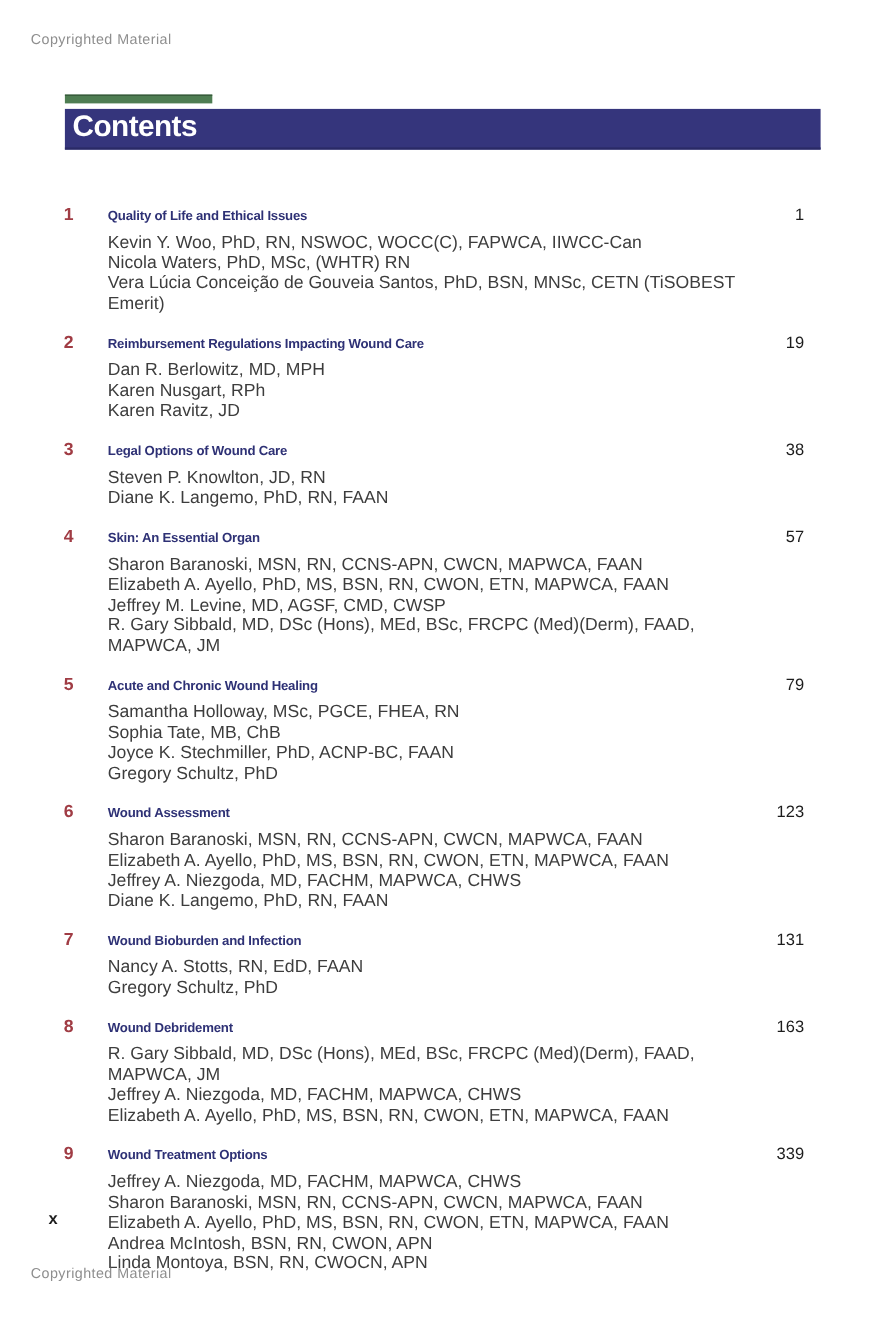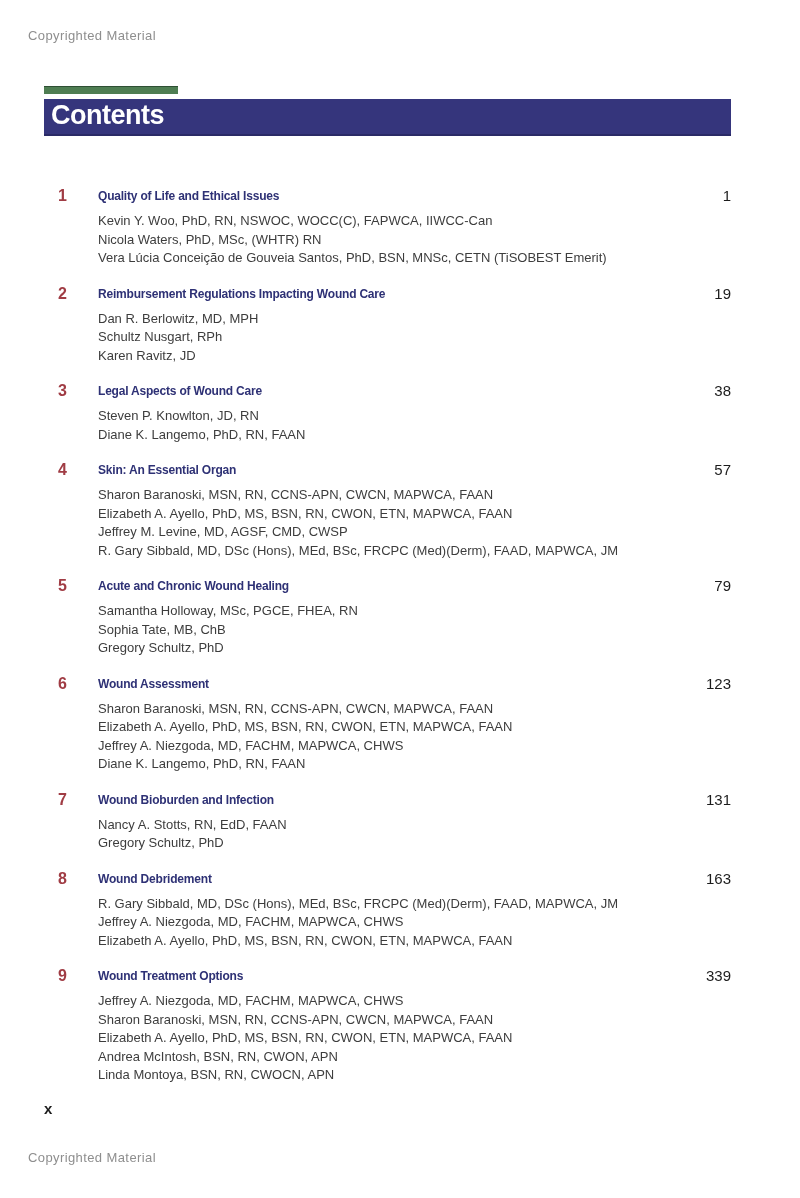--- a/index.html
+++ b/index.html
@@ -22,21 +22,21 @@
     font-size: 13px;
     letter-spacing: 0.4px;
     padding-left: 28px;
   }
   .copyright.top { position: absolute; top: 28px; left: 0; }
   .copyright.bottom { position: absolute; top: 1150px; left: 0; }
 
   header.contents-header {
     position: absolute;
     top: 86px;
-    left: 44px;
+    left: 59px;
     width: 687px;
   }
   .accent-bar {
     width: 134px;
     height: 7px;
     background: var(--accent-green, #4e7d52);
     border-top: 1px solid #2e4f33;
   }
   .title-bar {
     margin-top: 5px;
@@ -77,21 +77,21 @@
     margin: 0;
     color: var(--chapter-title, #2e3175);
     font-size: 12px;
     font-weight: bold;
     line-height: 20px;
     letter-spacing: -0.2px;
   }
   .entry .authors {
     margin-top: 6px;
     color: var(--author-text, #3d3d3d);
-    font-size: 13px;
+    font-size: 16px;
     line-height: 18.5px;
   }
   .entry .authors .author-line .u {
     text-underline-offset: 2px;
   }
   .entry .pg {
     color: var(--page-number, #1c1c1c);
     font-size: 15px;
     line-height: 20px;
     text-align: right;
@@ -133,31 +133,31 @@
     </div>
     <div class="pg">1</div>
   </section>
 
   <section class="entry">
     <div class="num">2</div>
     <div class="mid">
       <h2 class="title">Reimbursement Regulations Impacting Wound Care</h2>
       <div class="authors">
             <div class="author-line">Dan R. Berlowitz, MD, MPH</div>
-            <div class="author-line">Schultz Nusgart, RPh</div>
+            <div class="author-line">Karen Nusgart, RPh</div>
             <div class="author-line">Karen Ravitz, JD</div>
           </div>
     </div>
     <div class="pg">19</div>
   </section>
 
   <section class="entry">
     <div class="num">3</div>
     <div class="mid">
-      <h2 class="title">Legal Aspects of Wound Care</h2>
+      <h2 class="title">Legal Options of Wound Care</h2>
       <div class="authors">
             <div class="author-line">Steven P. Knowlton, JD, RN</div>
             <div class="author-line">Diane K. Langemo, PhD, RN, FAAN</div>
           </div>
     </div>
     <div class="pg">38</div>
   </section>
 
   <section class="entry">
     <div class="num">4</div>
@@ -173,20 +173,21 @@
     <div class="pg">57</div>
   </section>
 
   <section class="entry">
     <div class="num">5</div>
     <div class="mid">
       <h2 class="title">Acute and Chronic Wound Healing</h2>
       <div class="authors">
             <div class="author-line">Samantha Holloway, MSc, PGCE, FHEA, RN</div>
             <div class="author-line">Sophia Tate, MB, ChB</div>
+            <div class="author-line">Joyce K. Stechmiller, PhD, ACNP-BC, FAAN</div>
             <div class="author-line">Gregory Schultz, PhD</div>
           </div>
     </div>
     <div class="pg">79</div>
   </section>
 
   <section class="entry">
     <div class="num">6</div>
     <div class="mid">
       <h2 class="title">Wound Assessment</h2>

